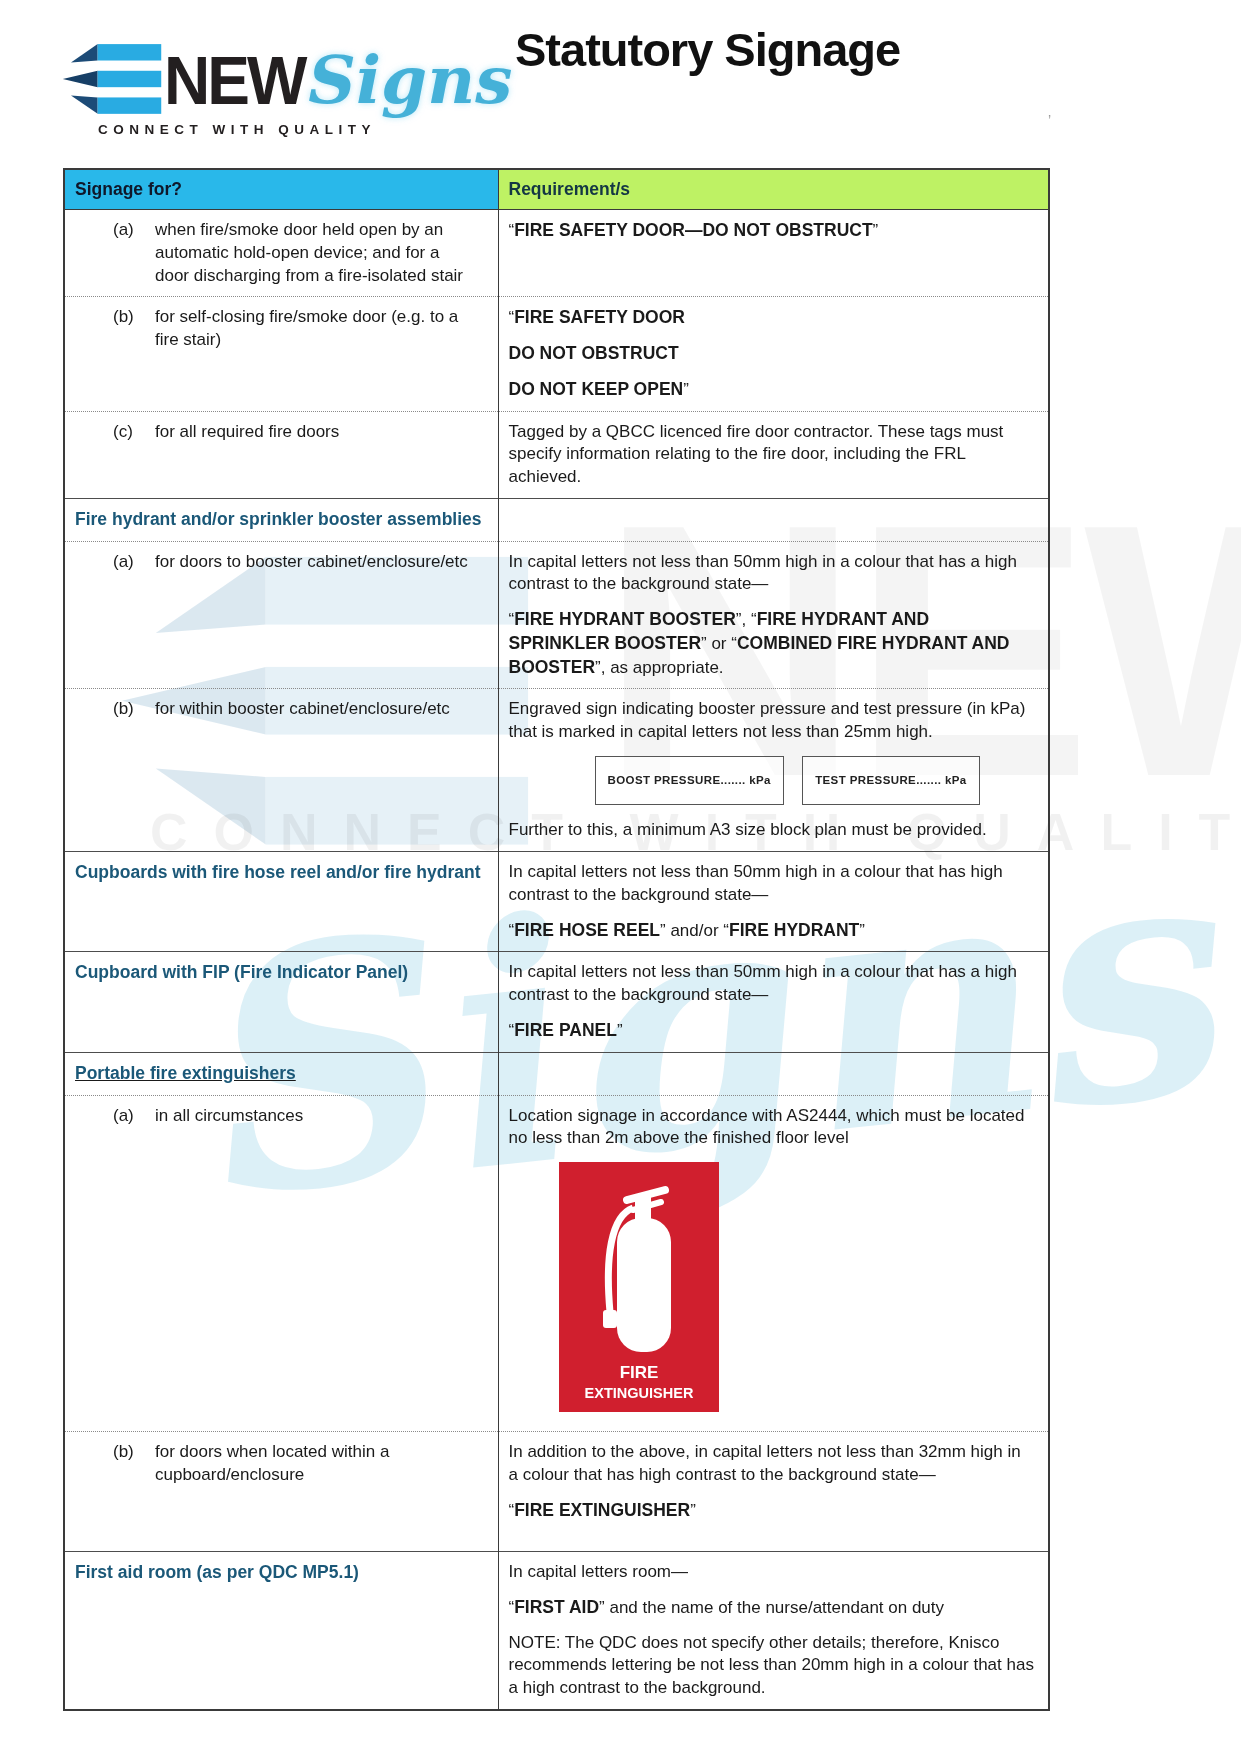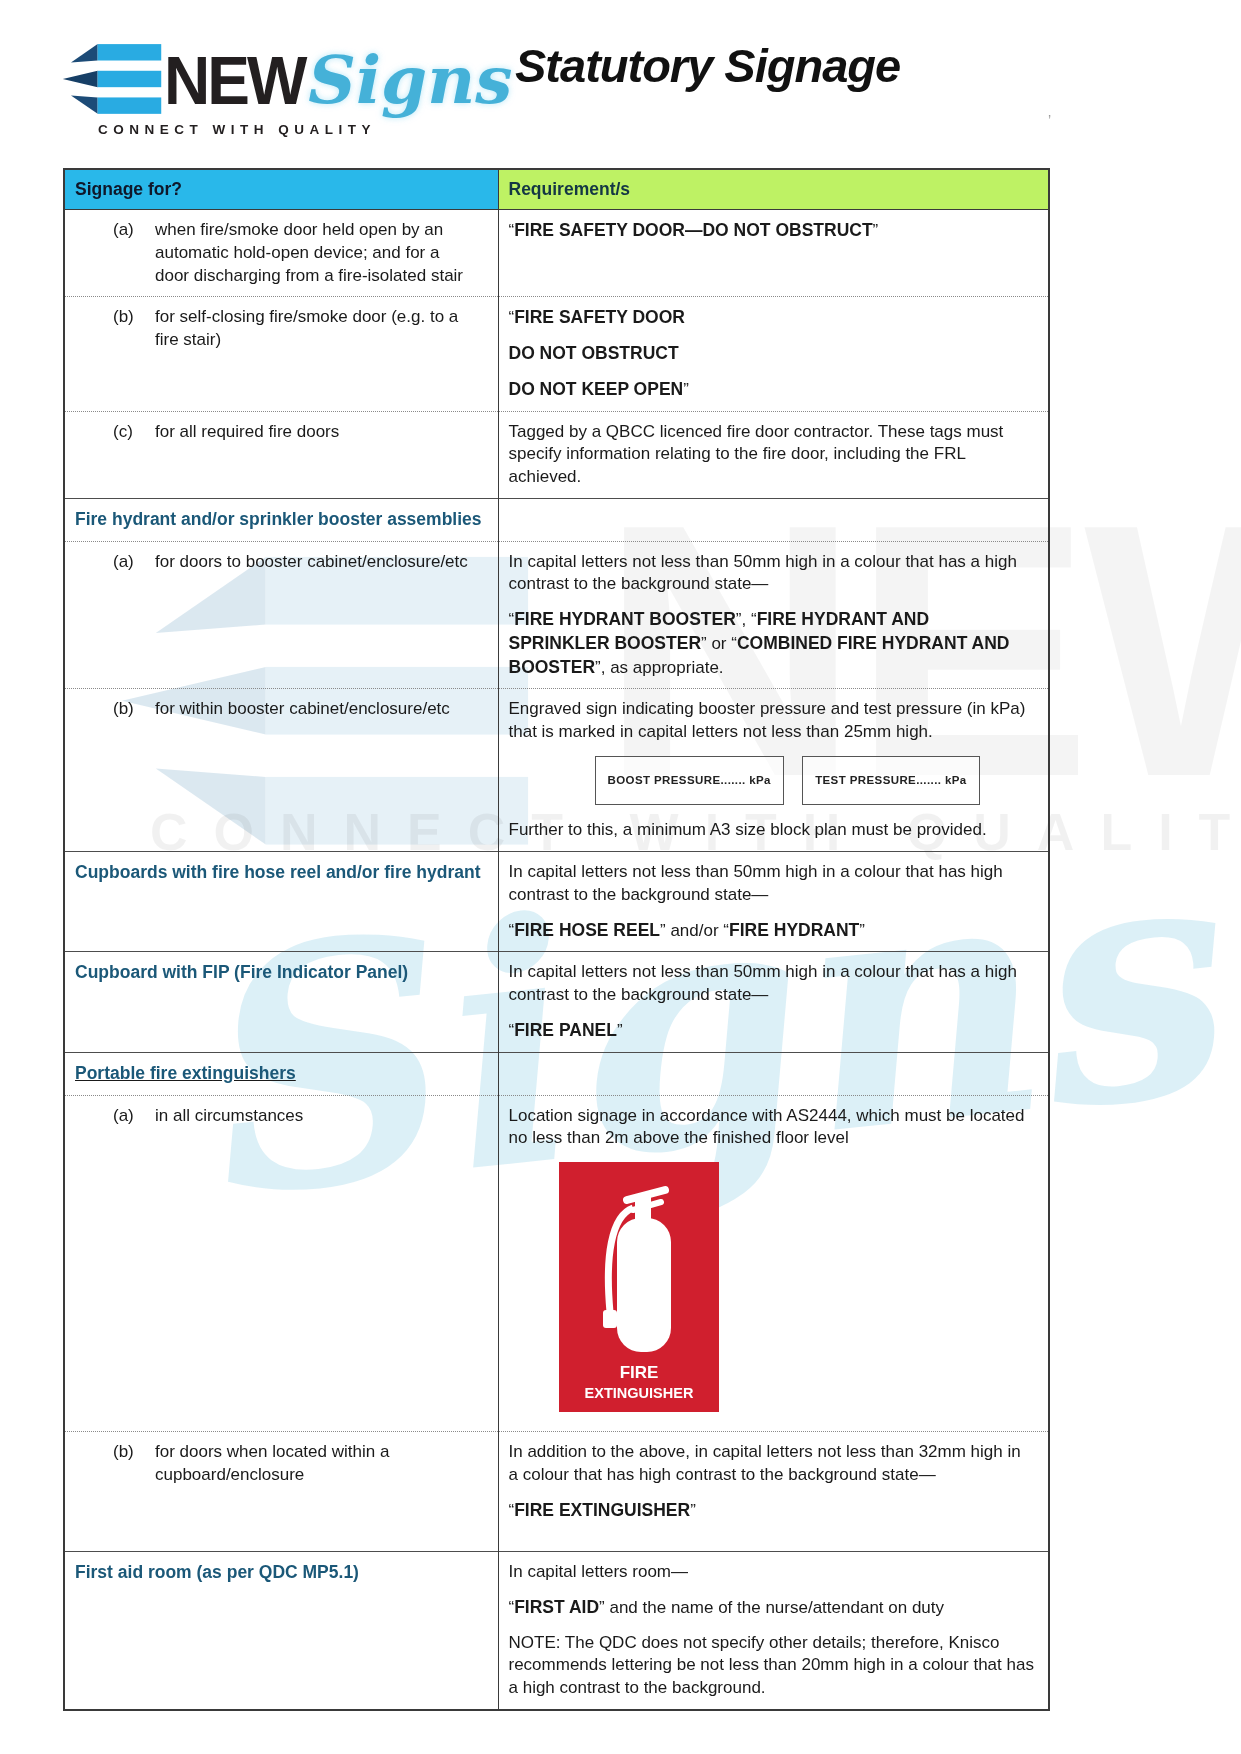--- a/index.html
+++ b/index.html
@@ -15,21 +15,21 @@
   .wm-signs{left:210px;top:860px;font-size:330px;font-style:italic;font-weight:bold;font-family:"DejaVu Serif",serif;color:rgba(80,178,214,0.20);transform:rotate(-6deg);line-height:1;}
   .wm-chevron{left:15px;top:540px;opacity:0.5;}
 
   
   .logo-block{position:absolute;left:60px;top:40px;z-index:2;}
   .logo-row{display:flex;align-items:center;}
   .logo-icon svg{width:104px;height:80px;display:block;}
   .brand-new{font-size:64px;font-weight:900;color:#231f20;letter-spacing:-3px;line-height:1;transform:scaleY(1.08);display:inline-block;}
   .brand-signs{font-size:66px;font-style:italic;font-weight:bold;font-family:"DejaVu Serif",serif;color:#45b1d8;line-height:1;margin-left:4px;text-shadow:0 0 6px rgba(120,210,240,0.55);}
   .logo-tagline{font-size:13.5px;font-weight:bold;letter-spacing:5.5px;color:#231f20;margin-top:2px;padding-left:38px;white-space:nowrap;}
-  .title-block{position:absolute;left:515px;top:38px;z-index:2;font-style:italic;}
+  .title-block{position:absolute;left:515px;top:22px;z-index:2;}
   .page-title{font-size:47px;font-weight:bold;color:#111;margin:0;letter-spacing:-1px;}
   .page-subtitle{font-size:27px;font-weight:bold;color:#111;margin:10px 0 0 0;}
   .artifact-mark{position:absolute;left:1048px;top:112px;font-size:14px;color:#999;z-index:2;}
 
   
   table.sig-table{
     position:absolute;left:63px;top:168px;width:985px;z-index:1;
     border-collapse:collapse;table-layout:fixed;background:transparent;
   }
   table.sig-table{border:2px solid #3a3a3a;}

